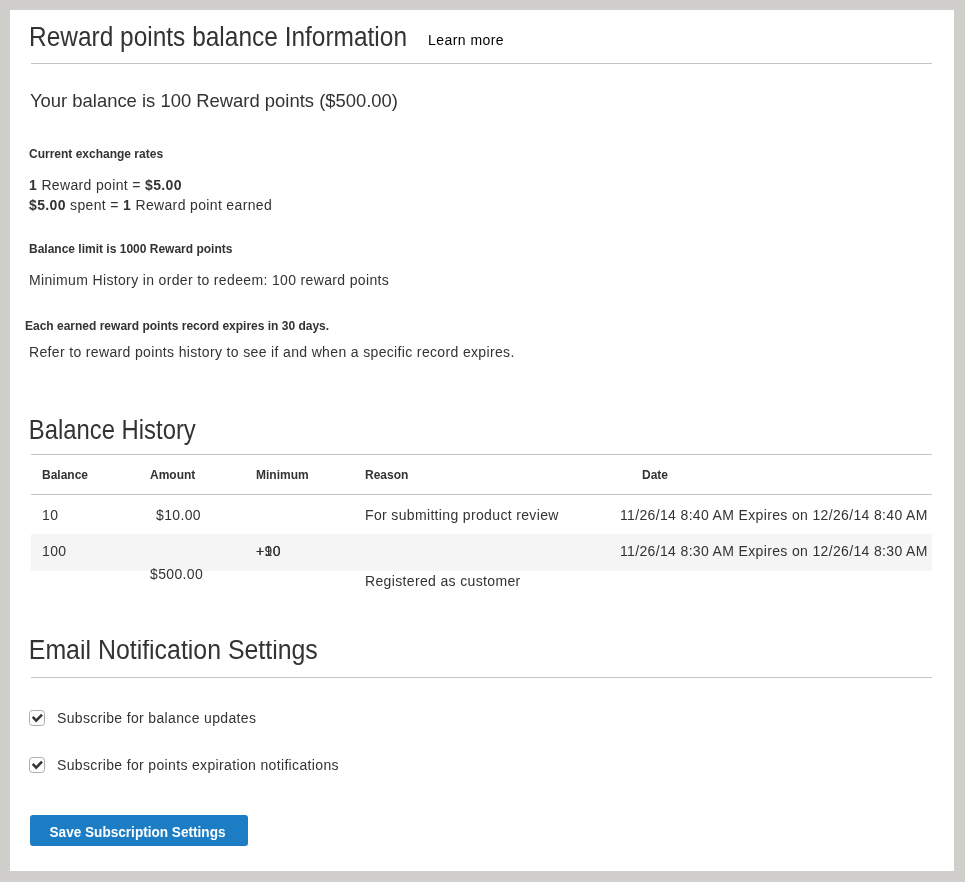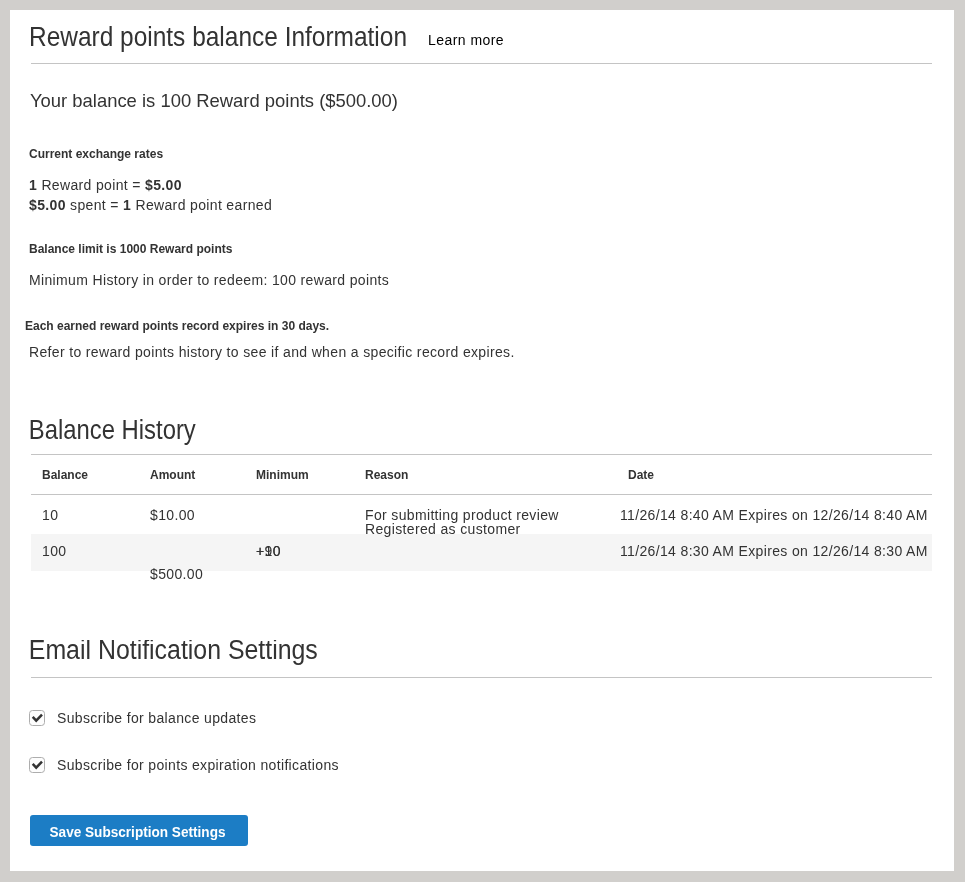--- a/index.html
+++ b/index.html
@@ -41,32 +41,32 @@
   </svg>
 
 <div class="hr" style="top:454px;"></div>
 <div class="hr" style="top:494px;"></div>
 <div class="rowbg" style="left:31px;top:533.5px;width:901px;height:37.5px;"></div>
 
 <div class="abs t14b" style="left:42px;top:468.5px;">Balance</div>
 <div class="abs t14b" style="left:150px;top:468.5px;">Amount</div>
 <div class="abs t14b" style="left:256px;top:468.5px;">Minimum</div>
 <div class="abs t14b" style="left:365px;top:468.5px;">Reason</div>
-<div class="abs t14b" style="left:628px;top:468.5px;">Date</div>
+<div class="abs t14b" style="left:642px;top:468.5px;">Date</div>
 
 <div class="abs t14" style="left:42px;top:508px;">10</div>
-<div class="abs t14" style="left:150px;top:508px;">$10.00</div>
+<div class="abs t14" style="left:156px;top:508px;">$10.00</div>
 <div class="abs t14" style="left:256px;top:508px;margin-top:36px;">+10</div>
 <div class="abs t14" style="left:365px;top:508px;">For submitting product review</div>
 <div class="abs t14" style="left:620px;top:508px;">11/26/14 8:40 AM Expires on 12/26/14 8:40 AM</div>
 
 <div class="abs t14" style="left:42px;top:543.5px;">100</div>
 <div class="abs t14" style="left:150px;top:543.5px;margin-top:23px;">$500.00</div>
 <div class="abs t14" style="left:256px;top:543.5px;">+90</div>
-<div class="abs t14" style="left:365px;top:522px;">Registered as customer</div>
+<div class="abs t14" style="left:365px;top:574px;">Registered as customer</div>
 <div class="abs t14" style="left:620px;top:543.5px;">11/26/14 8:30 AM Expires on 12/26/14 8:30 AM</div>
 
 <svg class="abs" style="left:28px;top:640px;" width="300" height="28">
     <text x="0.8" y="19" font-size="27" fill="#333" textLength="289" lengthAdjust="spacingAndGlyphs">Email Notification Settings</text>
   </svg>
 <div class="hr" style="top:677px;"></div>
 
 <svg class="abs" style="left:29px;top:710px;" width="16" height="16" viewBox="0 0 16 16">
     <rect x="0.5" y="0.5" width="15" height="15" rx="3" fill="#fdfdfd" stroke="#adadad"></rect>
     <path d="M3.7 6.9 L7.2 10.6 L13 4.6" stroke="#333" stroke-width="2.5" fill="none"></path>

